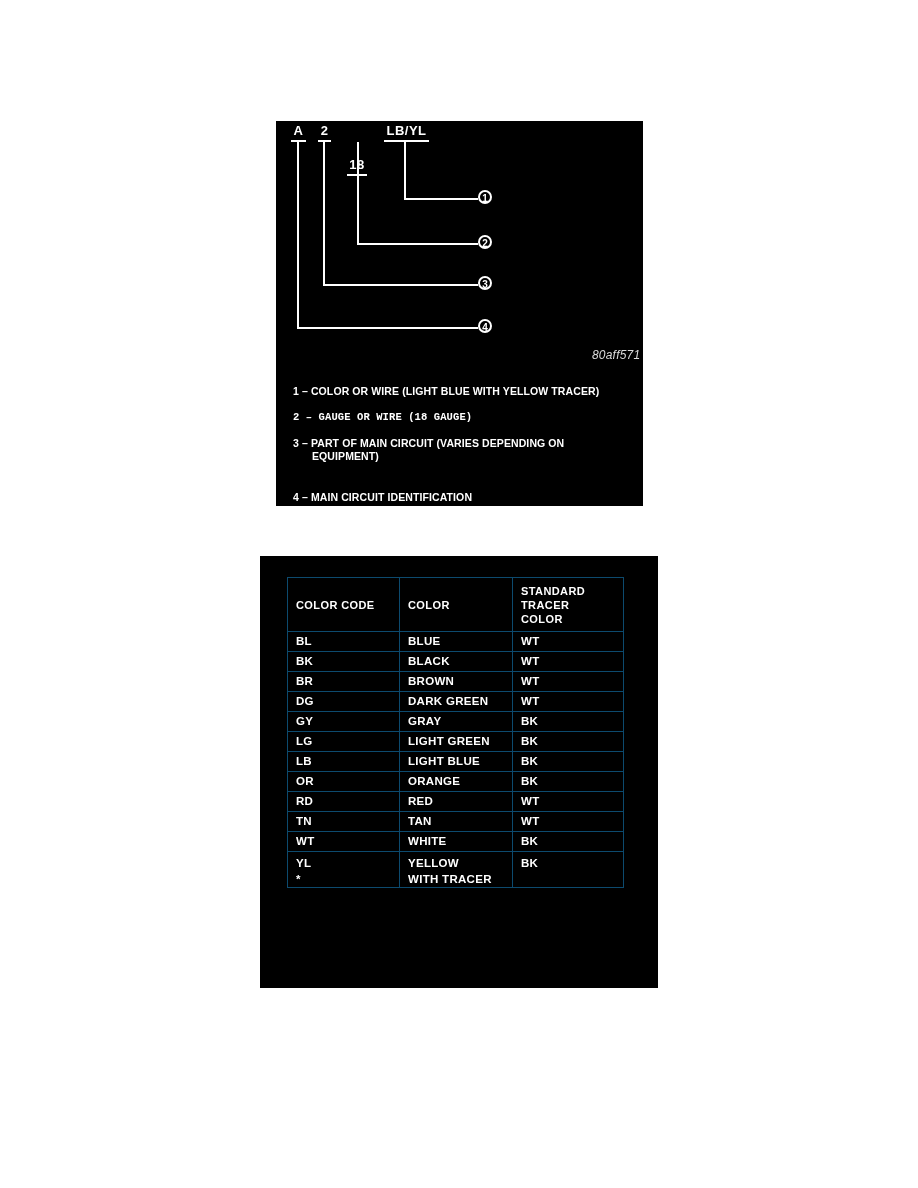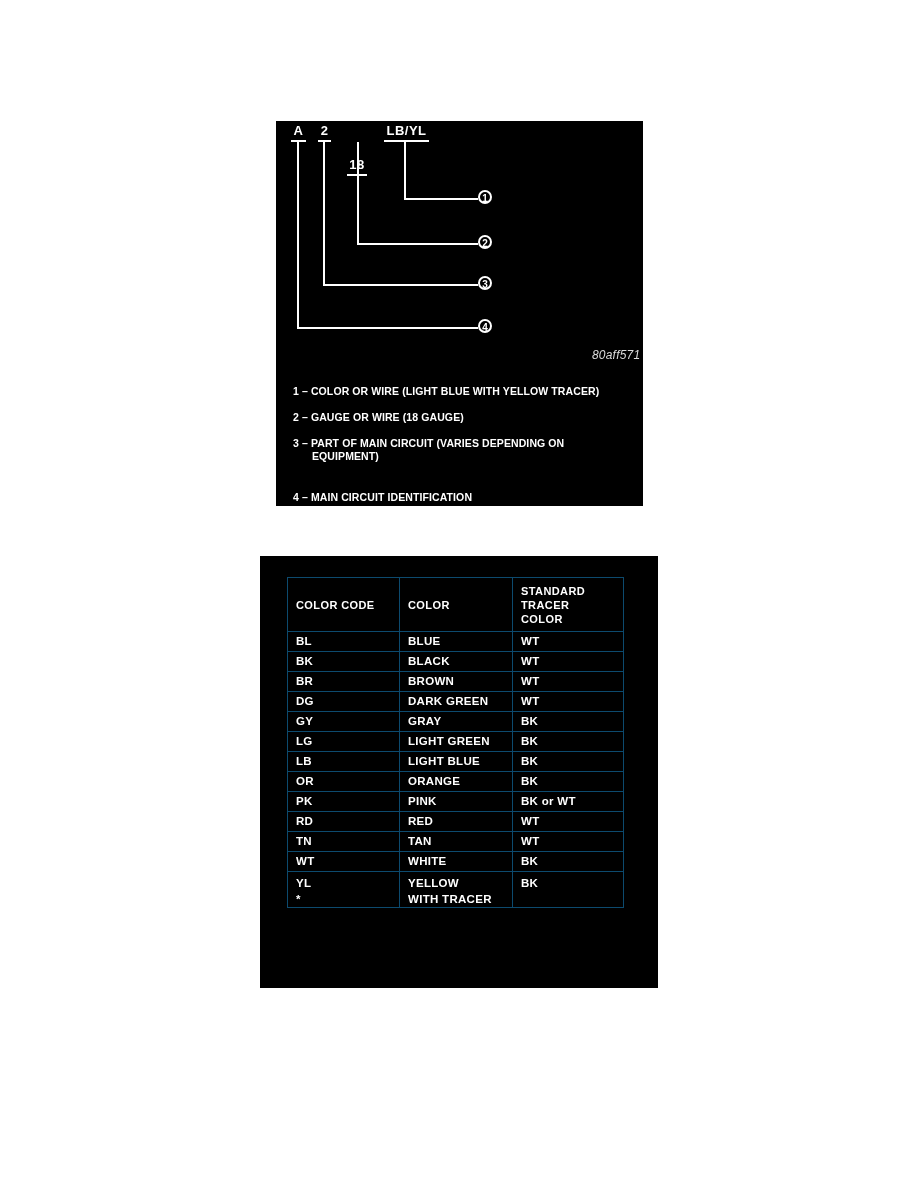--- a/index.html
+++ b/index.html
@@ -40,21 +40,21 @@
     position: absolute; left: 316px; top: 227px;
     color: #dcdcdc; font-size: 12px; letter-spacing: 0.2px; font-style: italic;
   }
 
   .legend-item {
     position: absolute; left: 17px; width: 335px;
     color: #fff; font-weight: bold; font-size: 10.5px; line-height: 12.5px;
     letter-spacing: 0.1px; white-space: pre-line;
     padding-left: 19px; text-indent: -19px;
   }
-  #leg0 { top: 264px; } #leg1 { top: 290px; } #leg2 { top: 316px; } #leg3 { top: 370px; }
+  #leg0 { top: 264px; } #leg1 { top: 290px; font-family: Liberation Mono, monospace; } #leg2 { top: 316px; } #leg3 { top: 370px; }
 
   
   #color-table {
     position: absolute; left: 27px; top: 21px; width: 336px;
     border-collapse: collapse; table-layout: fixed;
   }
   #color-table th, #color-table td {
     border: 1px solid #0c4a6e; color: #fff; font-weight: bold;
     text-align: left; padding: 0 2px 0 8px; white-space: pre-line;
     overflow: hidden;
@@ -163,25 +163,20 @@
             <td>LB</td>
             <td>LIGHT BLUE</td>
             <td>BK</td>
           </tr>
           <tr>
             <td>OR</td>
             <td>ORANGE</td>
             <td>BK</td>
           </tr>
           <tr>
-            <td>PK</td>
-            <td>PINK</td>
-            <td>BK or WT</td>
-          </tr>
-          <tr>
             <td>RD</td>
             <td>RED</td>
             <td>WT</td>
           </tr>
           <tr>
             <td>TN</td>
             <td>TAN</td>
             <td>WT</td>
           </tr>
           <tr>

